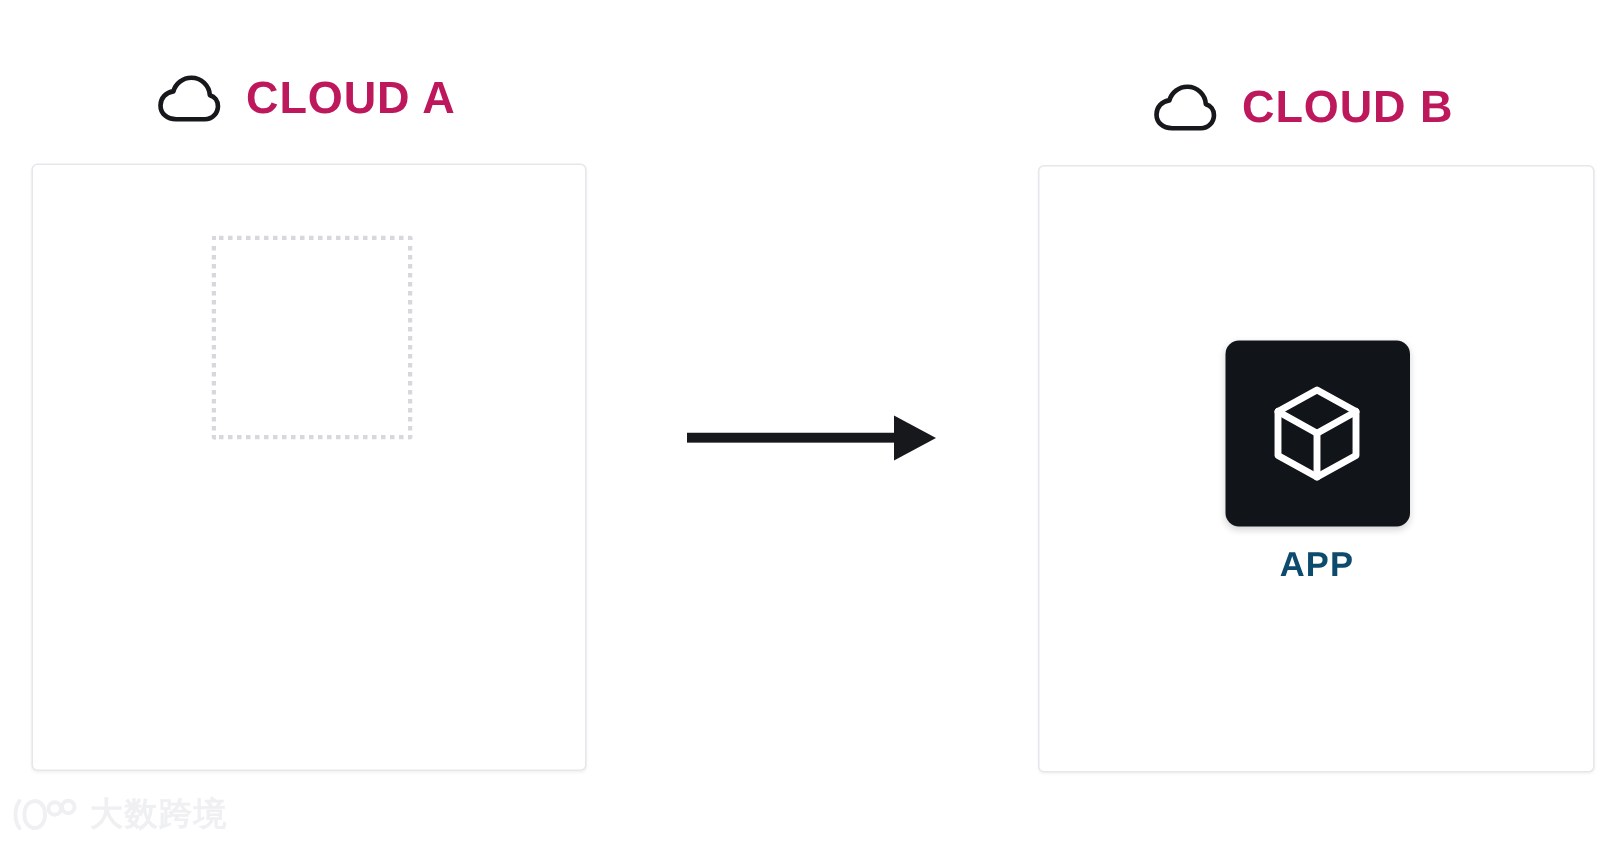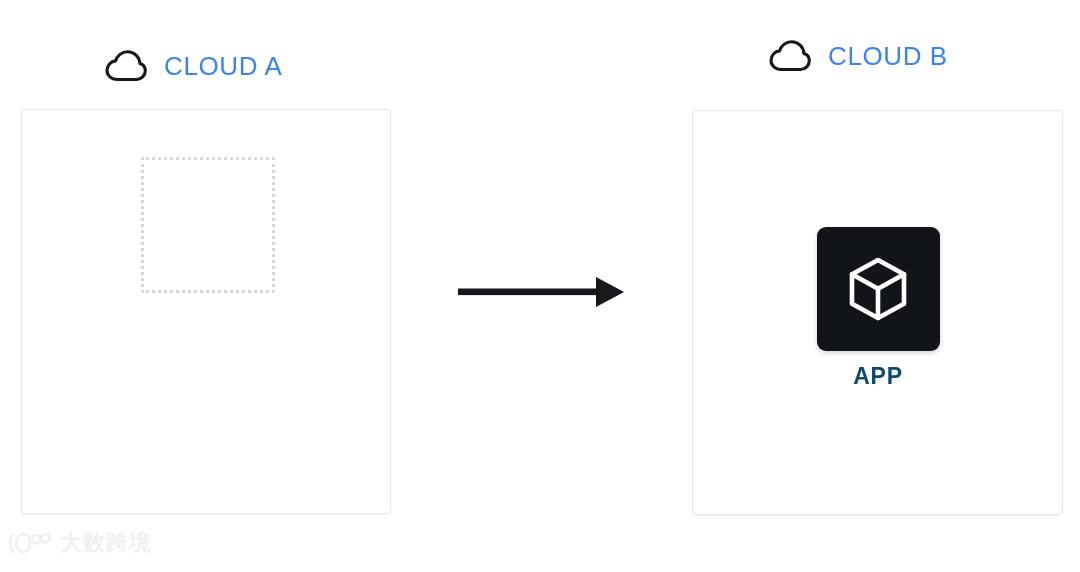--- a/index.html
+++ b/index.html
@@ -21,29 +21,29 @@
 
   
   .cloud-header {
     position: absolute;
     display: flex;
     align-items: center;
     gap: 16px;
     height: 40px;
   }
   #header-a { left: 104px; top: 46px; }
-  #header-b { left: 768px; top: 36px; }
+  #header-b { left: 768px; top: 52px; }
 
   .cloud-icon { display: block; width: 44px; height: 34px; }
 
   .cloud-title {
-    font-size: 26px;
-    font-weight: normal;
+    font-size: 30px;
+    font-weight: bold;
     letter-spacing: 0.6px;
-    color: #3b82f6;
+    color: #be185d;
     white-space: nowrap;
     line-height: 1;
   }
 
   
   .panel {
     position: absolute;
     background: #ffffff;
     border: 1px solid #e6e7ea;
     border-radius: 4px;

